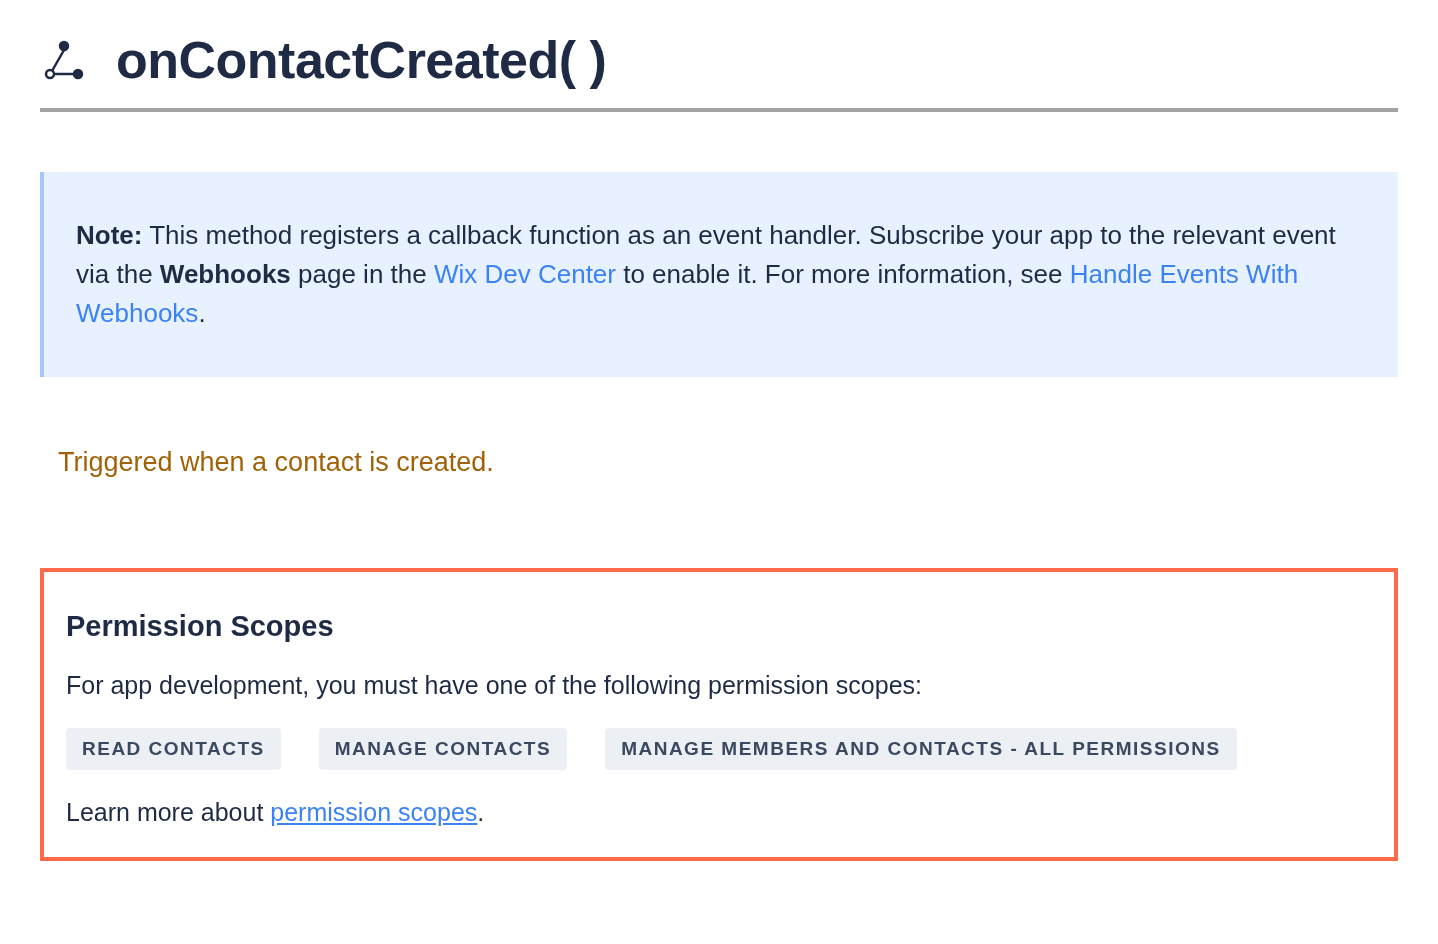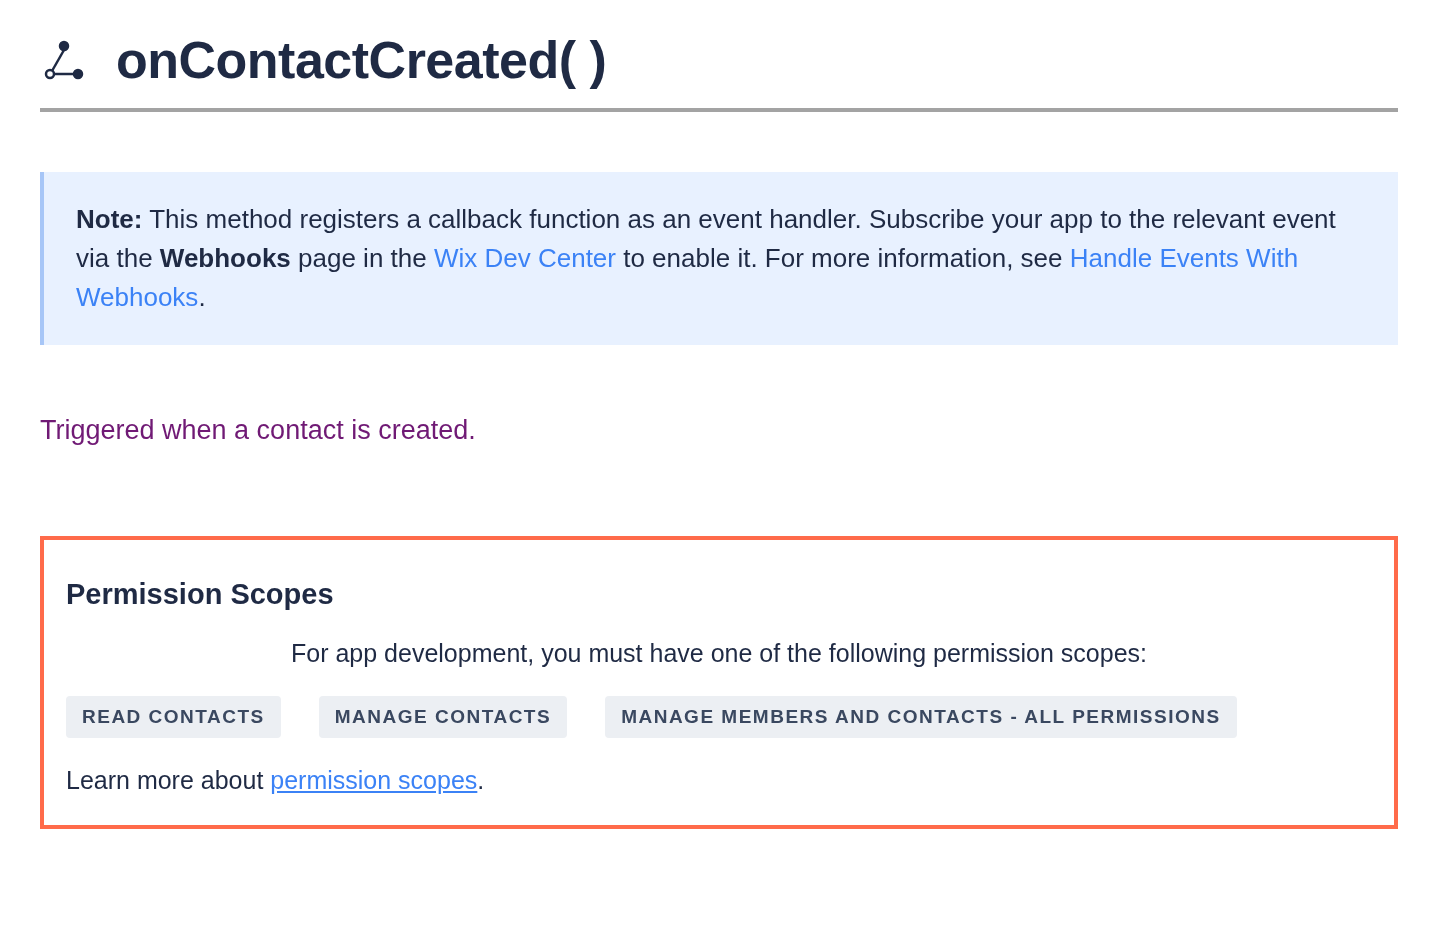--- a/index.html
+++ b/index.html
@@ -25,52 +25,52 @@
   }
   .webhook-icon {
     width: 48px;
     height: 48px;
     flex-shrink: 0;
   }
   .note-box {
     margin-top: 60px;
     background: #e8f1ff;
     border-left: 4px solid #a7c6f7;
-    padding: 28px 32px;
+    padding: 44px 32px;
     font-size: 26px;
     line-height: 1.5;
     color: #1f2a44;
   }
   .note-box strong { font-weight: 700; }
   a.link {
     color: #3b82f6;
     text-decoration: none;
   }
   a.link.underline { text-decoration: underline; }
   .description {
     margin-top: 70px;
     font-size: 27px;
-    color: #701a75;
+    color: #a16207;
+    margin-left: 18px;
   }
   .perm-box {
     margin-top: 90px;
     border: 4px solid #ff6b4a;
     padding: 38px 22px 30px 22px;
   }
   .perm-title {
     font-size: 29px;
     font-weight: 700;
     color: #1f2a44;
     margin-bottom: 28px;
   }
   .perm-desc {
     font-size: 25px;
     color: #1f2a44;
     margin-bottom: 28px;
-    text-align: center;
   }
   .badges {
     display: flex;
     flex-wrap: wrap;
     gap: 18px 38px;
     margin-bottom: 28px;
   }
   .badge {
     background: #eceff3;
     color: #3a4860;

